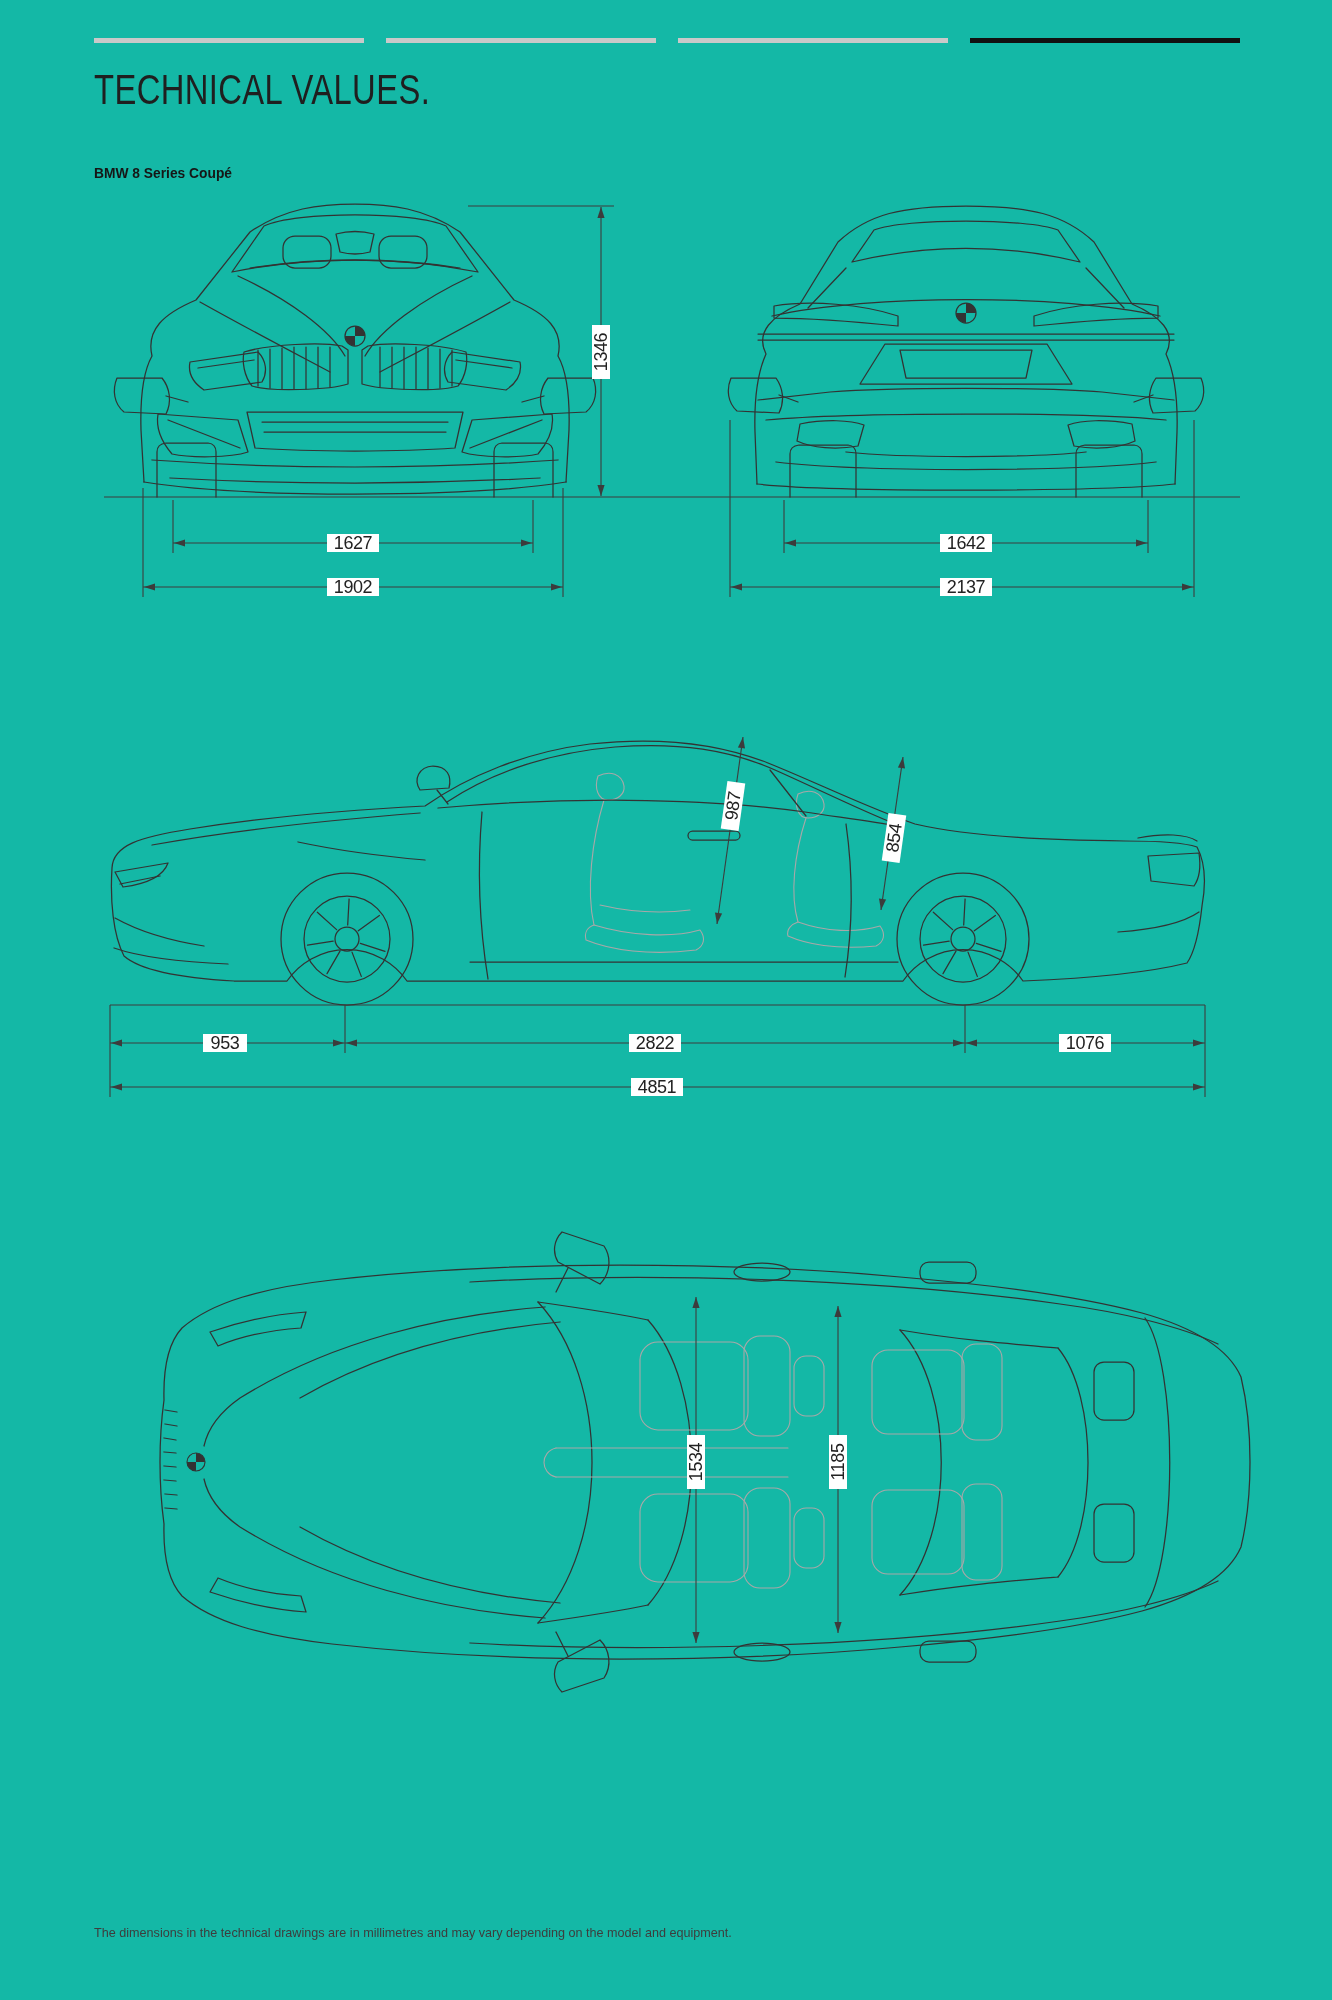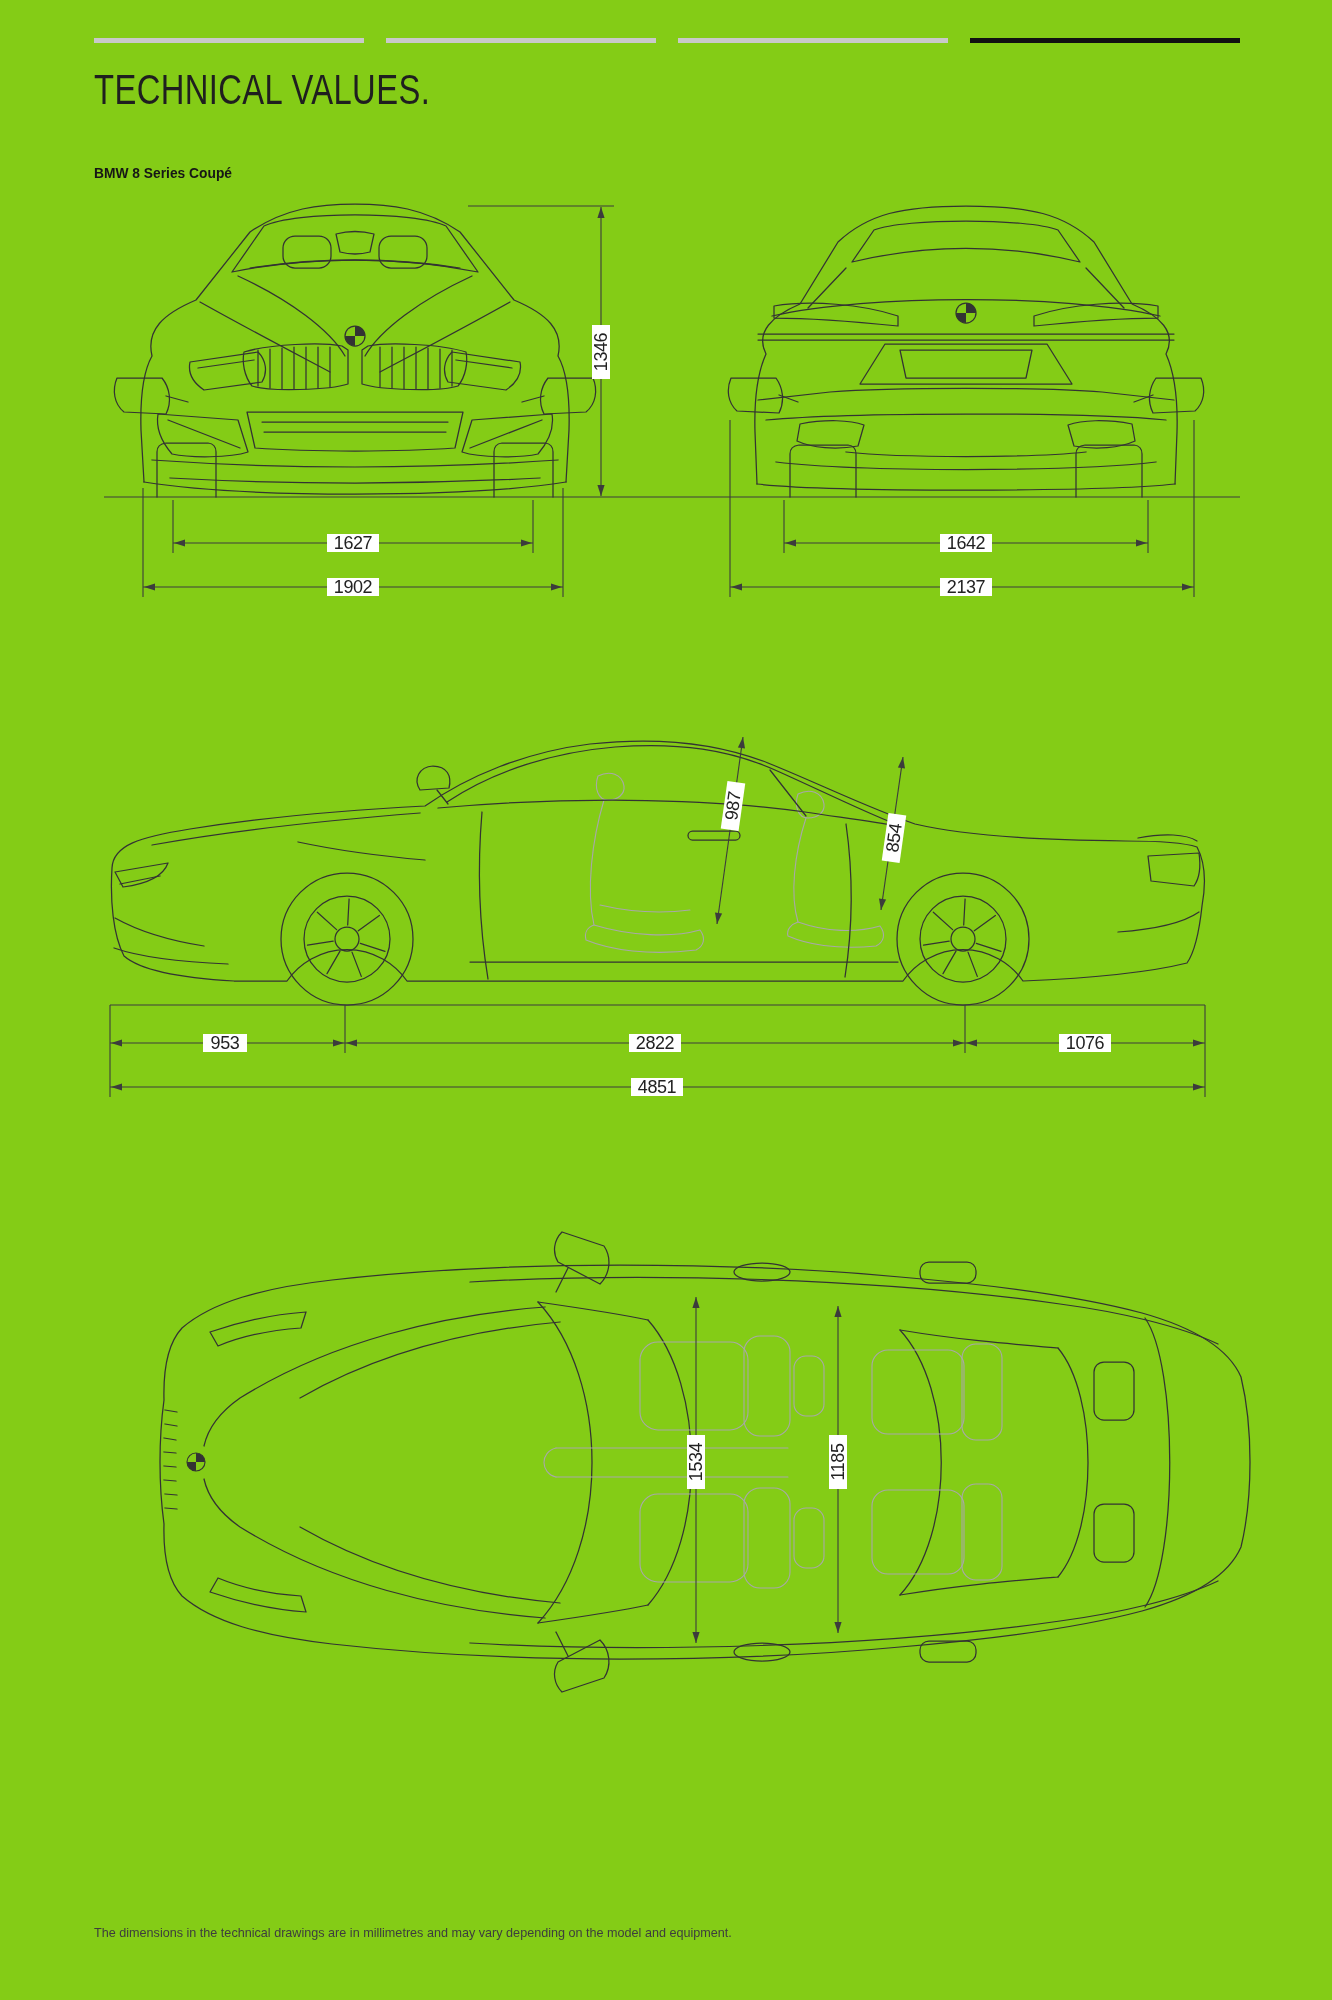--- a/index.html
+++ b/index.html
@@ -1,16 +1,16 @@
 <!DOCTYPE html>
 <html><head>
 <meta charset="utf-8">
 <style>
   html,body{margin:0;padding:0;background:#ffffff;}
-  .page{position:relative;width:1332px;height:2000px;background:#84cc16;overflow:hidden;
+  .page{position:relative;width:1332px;height:2000px;background:#14b8a6;overflow:hidden;
         font-family:"Liberation Sans",sans-serif;color:#1c1c1c;}
   .bars{position:absolute;left:94px;top:38px;width:1146px;display:flex;gap:22px;}
   .bars .bar{height:5px;flex:1 1 0;background:#c9c9c9;}
   .bars .bar.active{background:#111111;}
   .title{position:absolute;left:94px;top:66px;font-size:42px;font-weight:400;color:#1f1f1f;
          transform:scaleX(0.78);transform-origin:left top;white-space:nowrap;letter-spacing:0.5px;}
   .subtitle{position:absolute;left:94px;top:164px;font-size:15px;font-weight:700;color:#161616;
          transform:scaleX(0.92);transform-origin:left top;white-space:nowrap;}
   .footer{position:absolute;left:94px;top:1925px;font-size:13px;color:#3d3d3d;
          transform:scaleX(0.97);transform-origin:left top;white-space:nowrap;}

